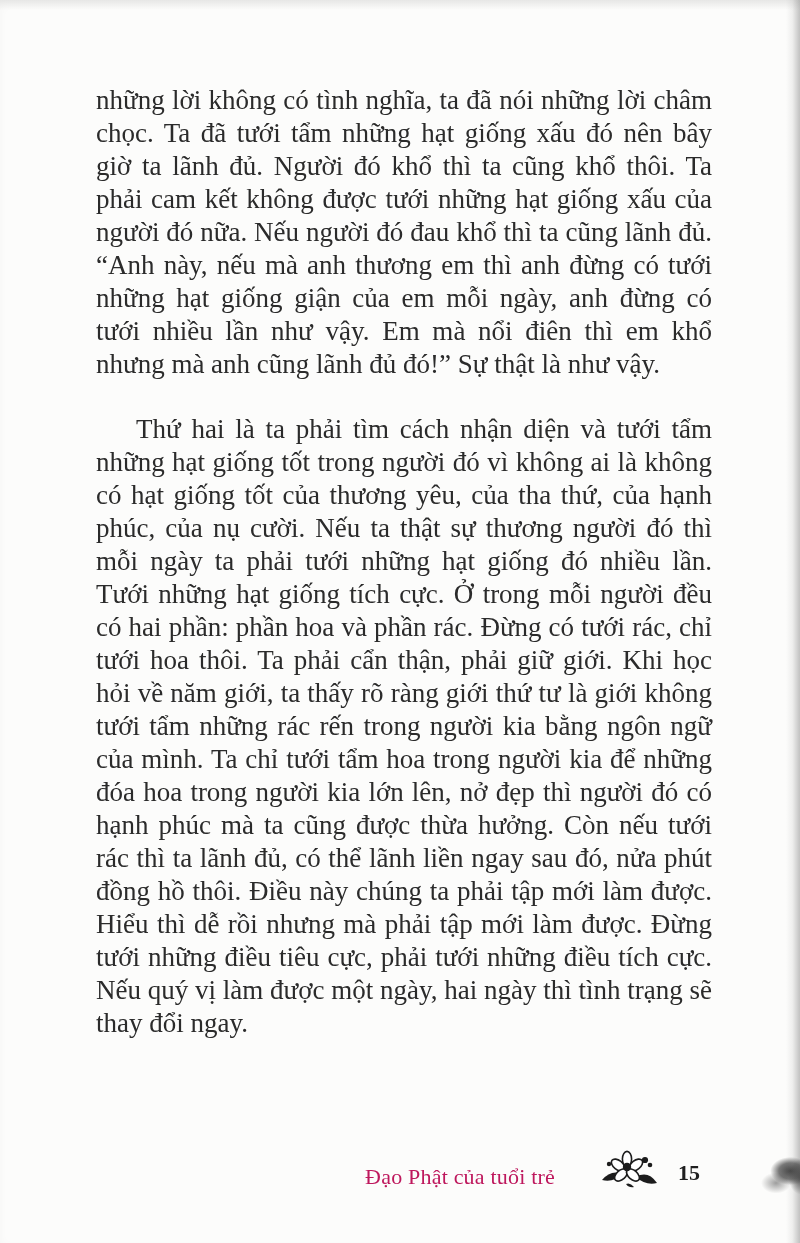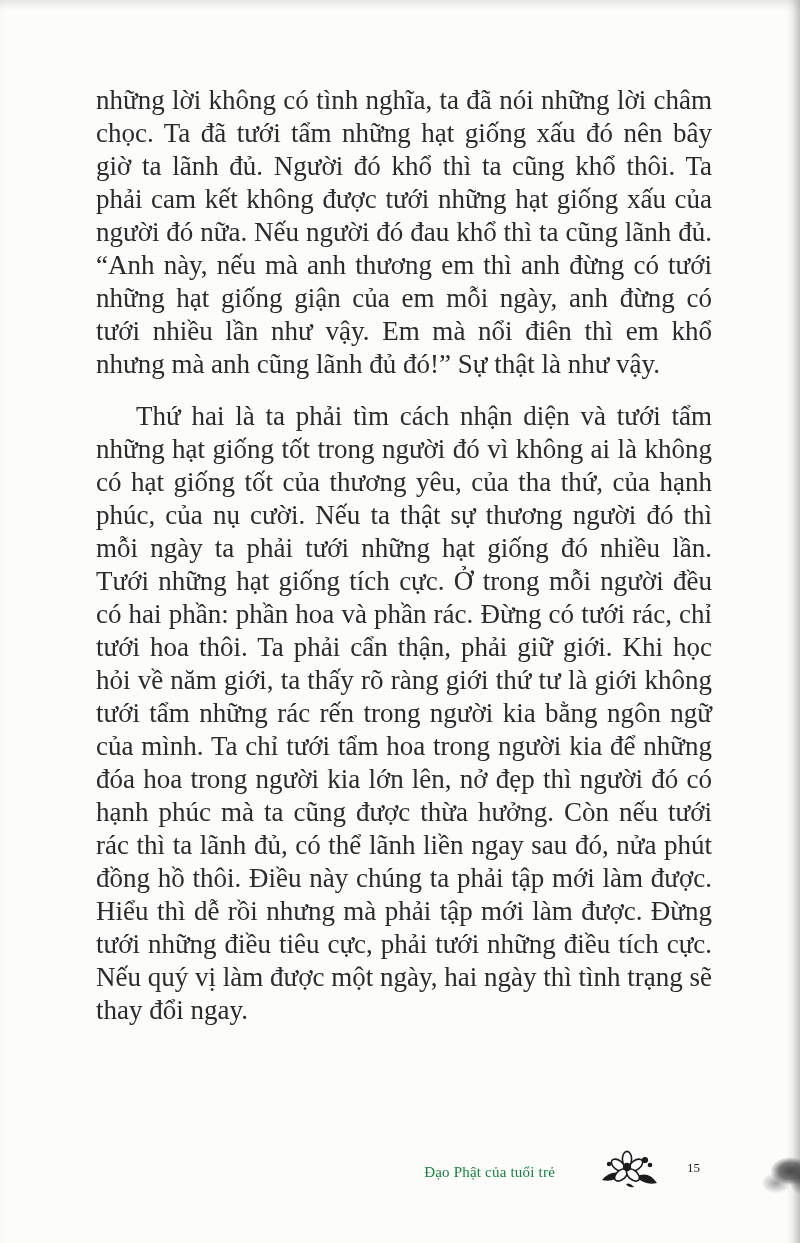--- a/index.html
+++ b/index.html
@@ -42,54 +42,54 @@
     width: 616px;
     color: #2b2b2b;
     font-size: 27px;
     line-height: 33px;
     text-align: justify;
   }
   .text-block p {
     margin: 0;
   }
   .text-block p.indent {
-    margin-top: 19px;
+    margin-top: 32px;
     text-indent: 40px;
     font-family: Liberation Serif, serif;
   }
   .footer {
     position: absolute;
     left: 0;
     top: 1146px;
     width: 800px;
     height: 64px;
   }
   .footer-title {
     position: absolute;
     right: 245px;
     top: 18px;
-    font-size: 15px;
-    color: #15803d;
+    font-size: 22px;
+    color: #be185d;
     letter-spacing: 0.2px;
     white-space: nowrap;
   }
   .flower {
     position: absolute;
     right: 138px;
     top: 4px;
     width: 66px;
     height: 40px;
     display: inline-block;
   }
   .page-number {
     position: absolute;
     right: 100px;
     top: 14px;
-    font-size: 13px;
-    font-weight: normal;
+    font-size: 22px;
+    font-weight: bold;
     color: #1f1f1f;
   }
   .smudge {
     position: absolute;
     right: -8px;
     top: -2px;
     width: 58px;
     height: 60px;
     background:
       radial-gradient(ellipse 26px 18px at 70% 45%, rgba(60,60,60,0.95) 0%, rgba(75,75,75,0.75) 45%, rgba(90,90,90,0) 78%),

